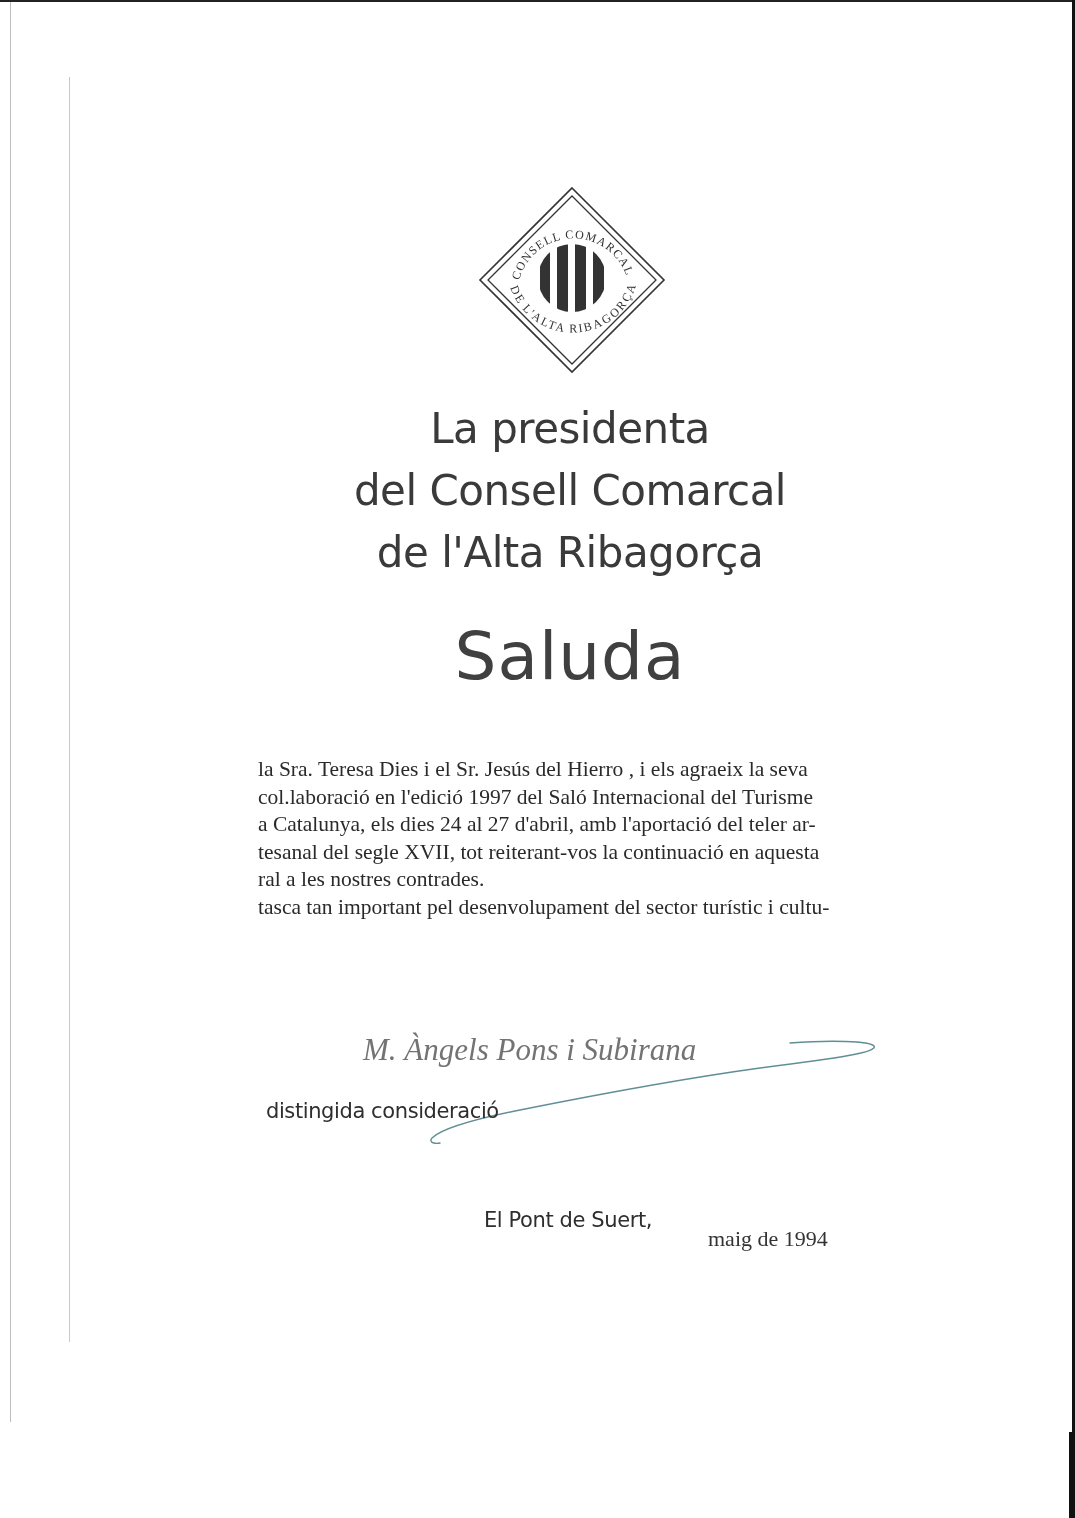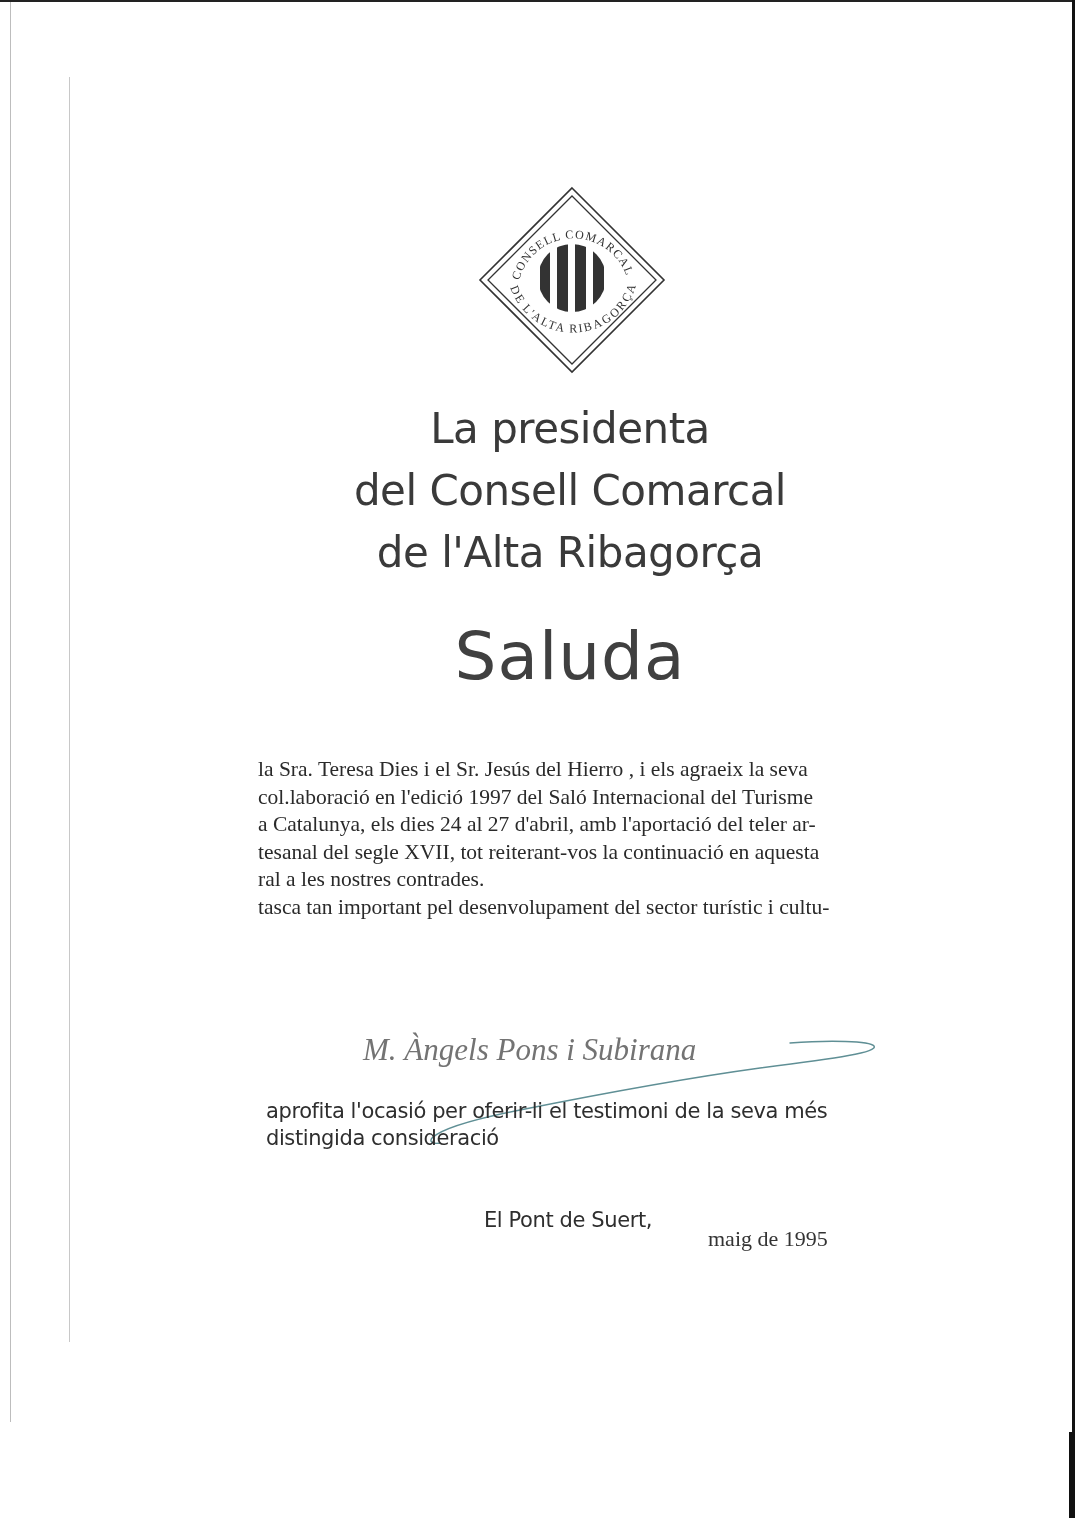--- a/index.html
+++ b/index.html
@@ -104,18 +104,17 @@
   <div>tasca tan important pel desenvolupament del sector turístic i cultu-</div>
 </div>
 
 <div class="signer">M. Àngels Pons i Subirana</div>
 
 <svg class="signature" viewBox="0 0 1075 1518">
   <path d="M 790 1043 C 830 1040, 870 1041, 874 1046 C 878 1052, 840 1058, 760 1068 C 680 1079, 590 1096, 520 1110 C 470 1120, 440 1130, 432 1138 C 428 1143, 436 1144, 440 1143" fill="none" stroke="#5f8f95" stroke-width="1.4" stroke-linecap="round"></path>
 </svg>
 
 <div class="closing">
-  <div>aprofita l'ocasió per oferir-li el testimoni de la seva més</div>
   <div>distingida consideració</div>
 </div>
 
 <div class="place">El Pont de Suert,</div>
-<div class="date">maig de 1995</div>
+<div class="date">maig de 1994</div>
 
 </body></html>

